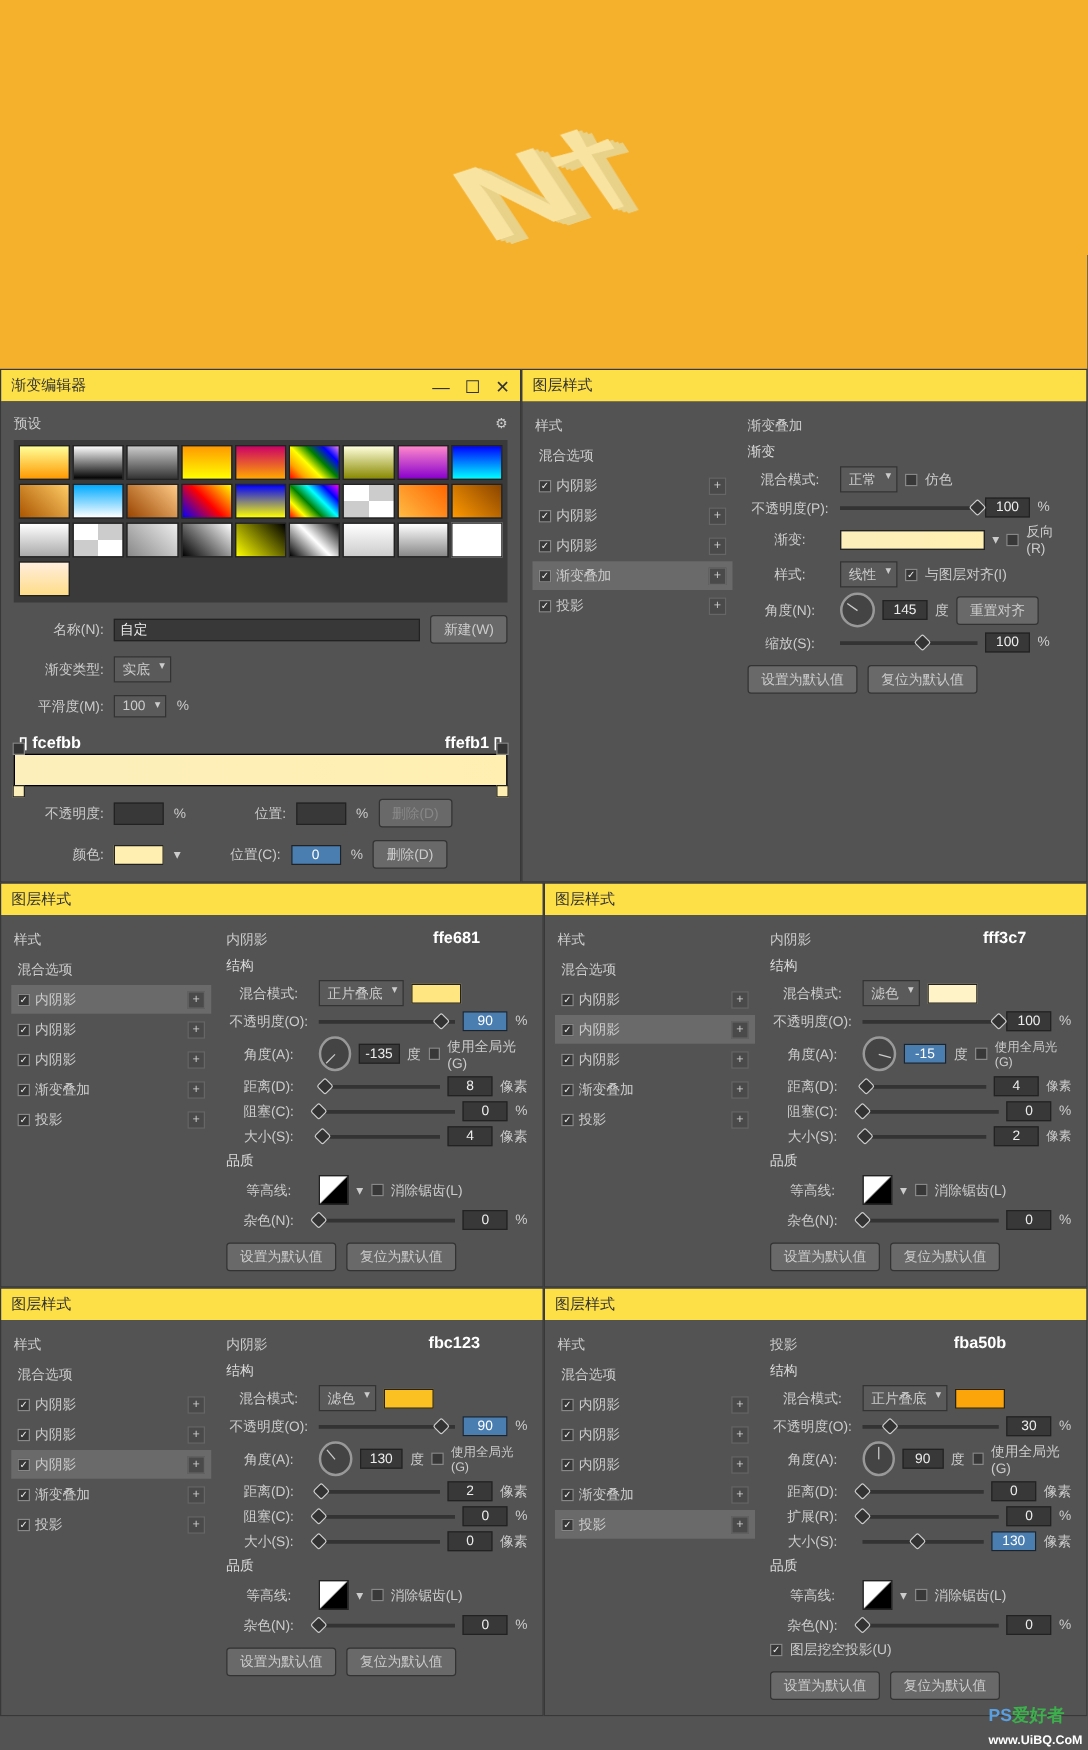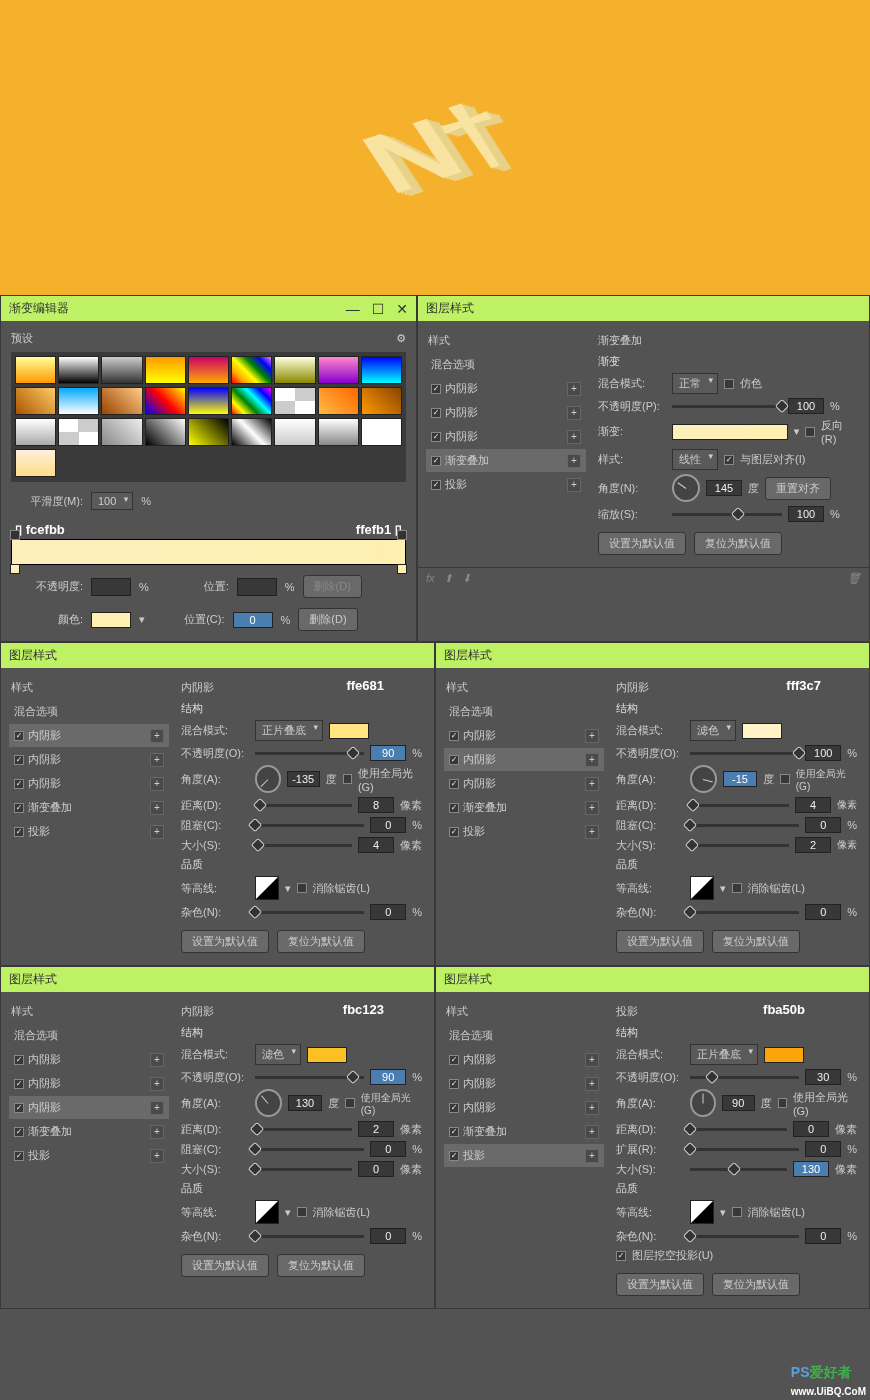--- a/index.html
+++ b/index.html
@@ -1,21 +1,21 @@
 <!DOCTYPE html>
 <html><head>
 <meta charset="utf-8">
 <style>
 *{margin:0;padding:0;box-sizing:border-box;font-family:"Microsoft YaHei",Arial,sans-serif}
 body{background:#535353;width:870px;font-size:11px;color:#ccc}
 .hero{width:870px;height:295px;background:#f5b12c;position:relative;overflow:hidden}
 .hero-shape{position:absolute;left:50%;top:50%;transform:translate(-50%,-50%) rotateX(45deg) rotateZ(-25deg);color:#f8e3a0;font-size:120px;font-weight:900;letter-spacing:-8px;text-shadow:3px 3px 0 #e8d188,6px 6px 0 #e8d188,9px 9px 0 #e8d188}
 .row{display:flex}
 .panel{background:#535353;border:1px solid #383838}
-.panel-header{background:#bef264;color:#333;padding:4px 8px;font-size:12px;display:flex;justify-content:space-between;align-items:center}
+.panel-header{background:#fde047;color:#333;padding:4px 8px;font-size:12px;display:flex;justify-content:space-between;align-items:center}
 .winctl{display:flex;gap:12px}
 .winctl span{font-size:14px}
 
 .grad-editor{width:417px}
 .grad-body{padding:10px;background:#535353}
 .preset-row{display:flex;}
 .preset-area{flex:1}
 .preset-title{display:flex;justify-content:space-between;align-items:center;margin-bottom:6px}
 .preset-grid{display:grid;grid-template-columns:repeat(9,1fr);gap:2px;background:#3a3a3a;padding:4px;height:130px}
 .sw{height:28px;border:1px solid #222}
@@ -43,21 +43,21 @@
 .ls-list-title{padding:4px 2px;font-size:11px}
 .ls-item{display:flex;align-items:center;justify-content:space-between;padding:3px 4px;border:1px solid transparent;margin-top:1px}
 .ls-item.sel{background:#6a6a6a}
 .ls-item-left{display:flex;align-items:center;gap:4px}
 .chk{width:10px;height:10px;border:1px solid #888;background:#383838;display:inline-flex;align-items:center;justify-content:center;font-size:8px;color:#eee}
 .plus{width:14px;height:14px;border:1px solid #666;display:flex;align-items:center;justify-content:center;font-size:10px;background:#4a4a4a}
 .ls-right{flex:1;padding:4px}
 .ls-right h4{font-size:11px;font-weight:normal;margin-bottom:6px}
 .ls-right h5{font-size:11px;font-weight:normal;margin:4px 0;color:#ddd}
 .prop-row{display:flex;align-items:center;gap:6px;margin:4px 0;font-size:11px}
-.prop-row label{min-width:68px;text-align:left}
+.prop-row label{min-width:68px;text-align:center}
 .slider{flex:1;height:3px;background:#333;position:relative;max-width:110px}
 .slider .thumb{position:absolute;width:10px;height:10px;background:#333;border:1px solid #ccc;border-radius:2px;top:-4px;transform:translateX(-50%) rotate(45deg)}
 .numbox{width:36px;background:#383838;border:1px solid #222;color:#eee;text-align:center;padding:1px;font-size:11px}
 .numbox.hl{background:#4a7db0;color:#fff}
 .swatch{width:40px;height:16px;border:1px solid #222}
 .swatch-lg{width:120px;height:16px;border:1px solid #222}
 .angle-dial{width:28px;height:28px;border:2px solid #999;border-radius:50%;position:relative;background:#444}
 .angle-dial .hand{position:absolute;width:10px;height:1px;background:#ccc;left:50%;top:50%;transform-origin:0 50%}
 .contour{width:24px;height:24px;background:linear-gradient(135deg,#fff 0%,#fff 48%,#000 52%,#000 100%);border:1px solid #222}
 .btn-row{display:flex;gap:8px;margin-top:10px}
@@ -117,20 +117,29 @@
               <div class="sw" style="background:linear-gradient(45deg,#ff0,#000)"></div>
               <div class="sw" style="background:linear-gradient(45deg,#000,#fff,#000)"></div>
               <div class="sw" style="background:linear-gradient(#fff,#ccc)"></div>
               <div class="sw" style="background:linear-gradient(#fff,#888)"></div>
               <div class="sw" style="background:#fff"></div>
             <div class="sw" style="background:linear-gradient(#fed,#fd8)"></div>
           </div>
         </div>
       </div>
       <div class="form-row">
+        <label>名称(N):</label>
+        <input class="inp inp-wide" value="自定" style="">
+        <div class="grey-btn">新建(W)</div>
+      </div>
+      <div class="form-row">
+        <label>渐变类型:</label>
+        <div class="dd">实底</div>
+      </div>
+      <div class="form-row">
         <label>平滑度(M):</label>
         <div class="dd">100</div>
         <span>%</span>
       </div>
       <div class="grad-bar-wrap">
         <div class="grad-bar-labels">
           <span>▯ <span>fcefbb</span></span>
           <span><span>ffefb1</span> ▯</span>
         </div>
         <div class="grad-bar">
@@ -253,24 +262,20 @@
             </div>
             <div class="numbox">100</div>
             <span>%</span>
           </div>
         <div class="btn-row">
             <div class="grey-btn">设置为默认值</div>
             <div class="grey-btn">复位为默认值</div>
           </div>
       </div>
     </div>
-    <div class="footer-bar">
-        <span>fx &nbsp; ⬆ &nbsp; ⬇</span>
-        <span>🗑</span>
-      </div>
   </div>
 </div>
 
 <div class="row">
   <div class="panel ls-panel" style="width:50%">
     <div class="panel-header">
         <span>图层样式</span>
       </div>
     <div class="ls-body">
       <div class="ls-list">

